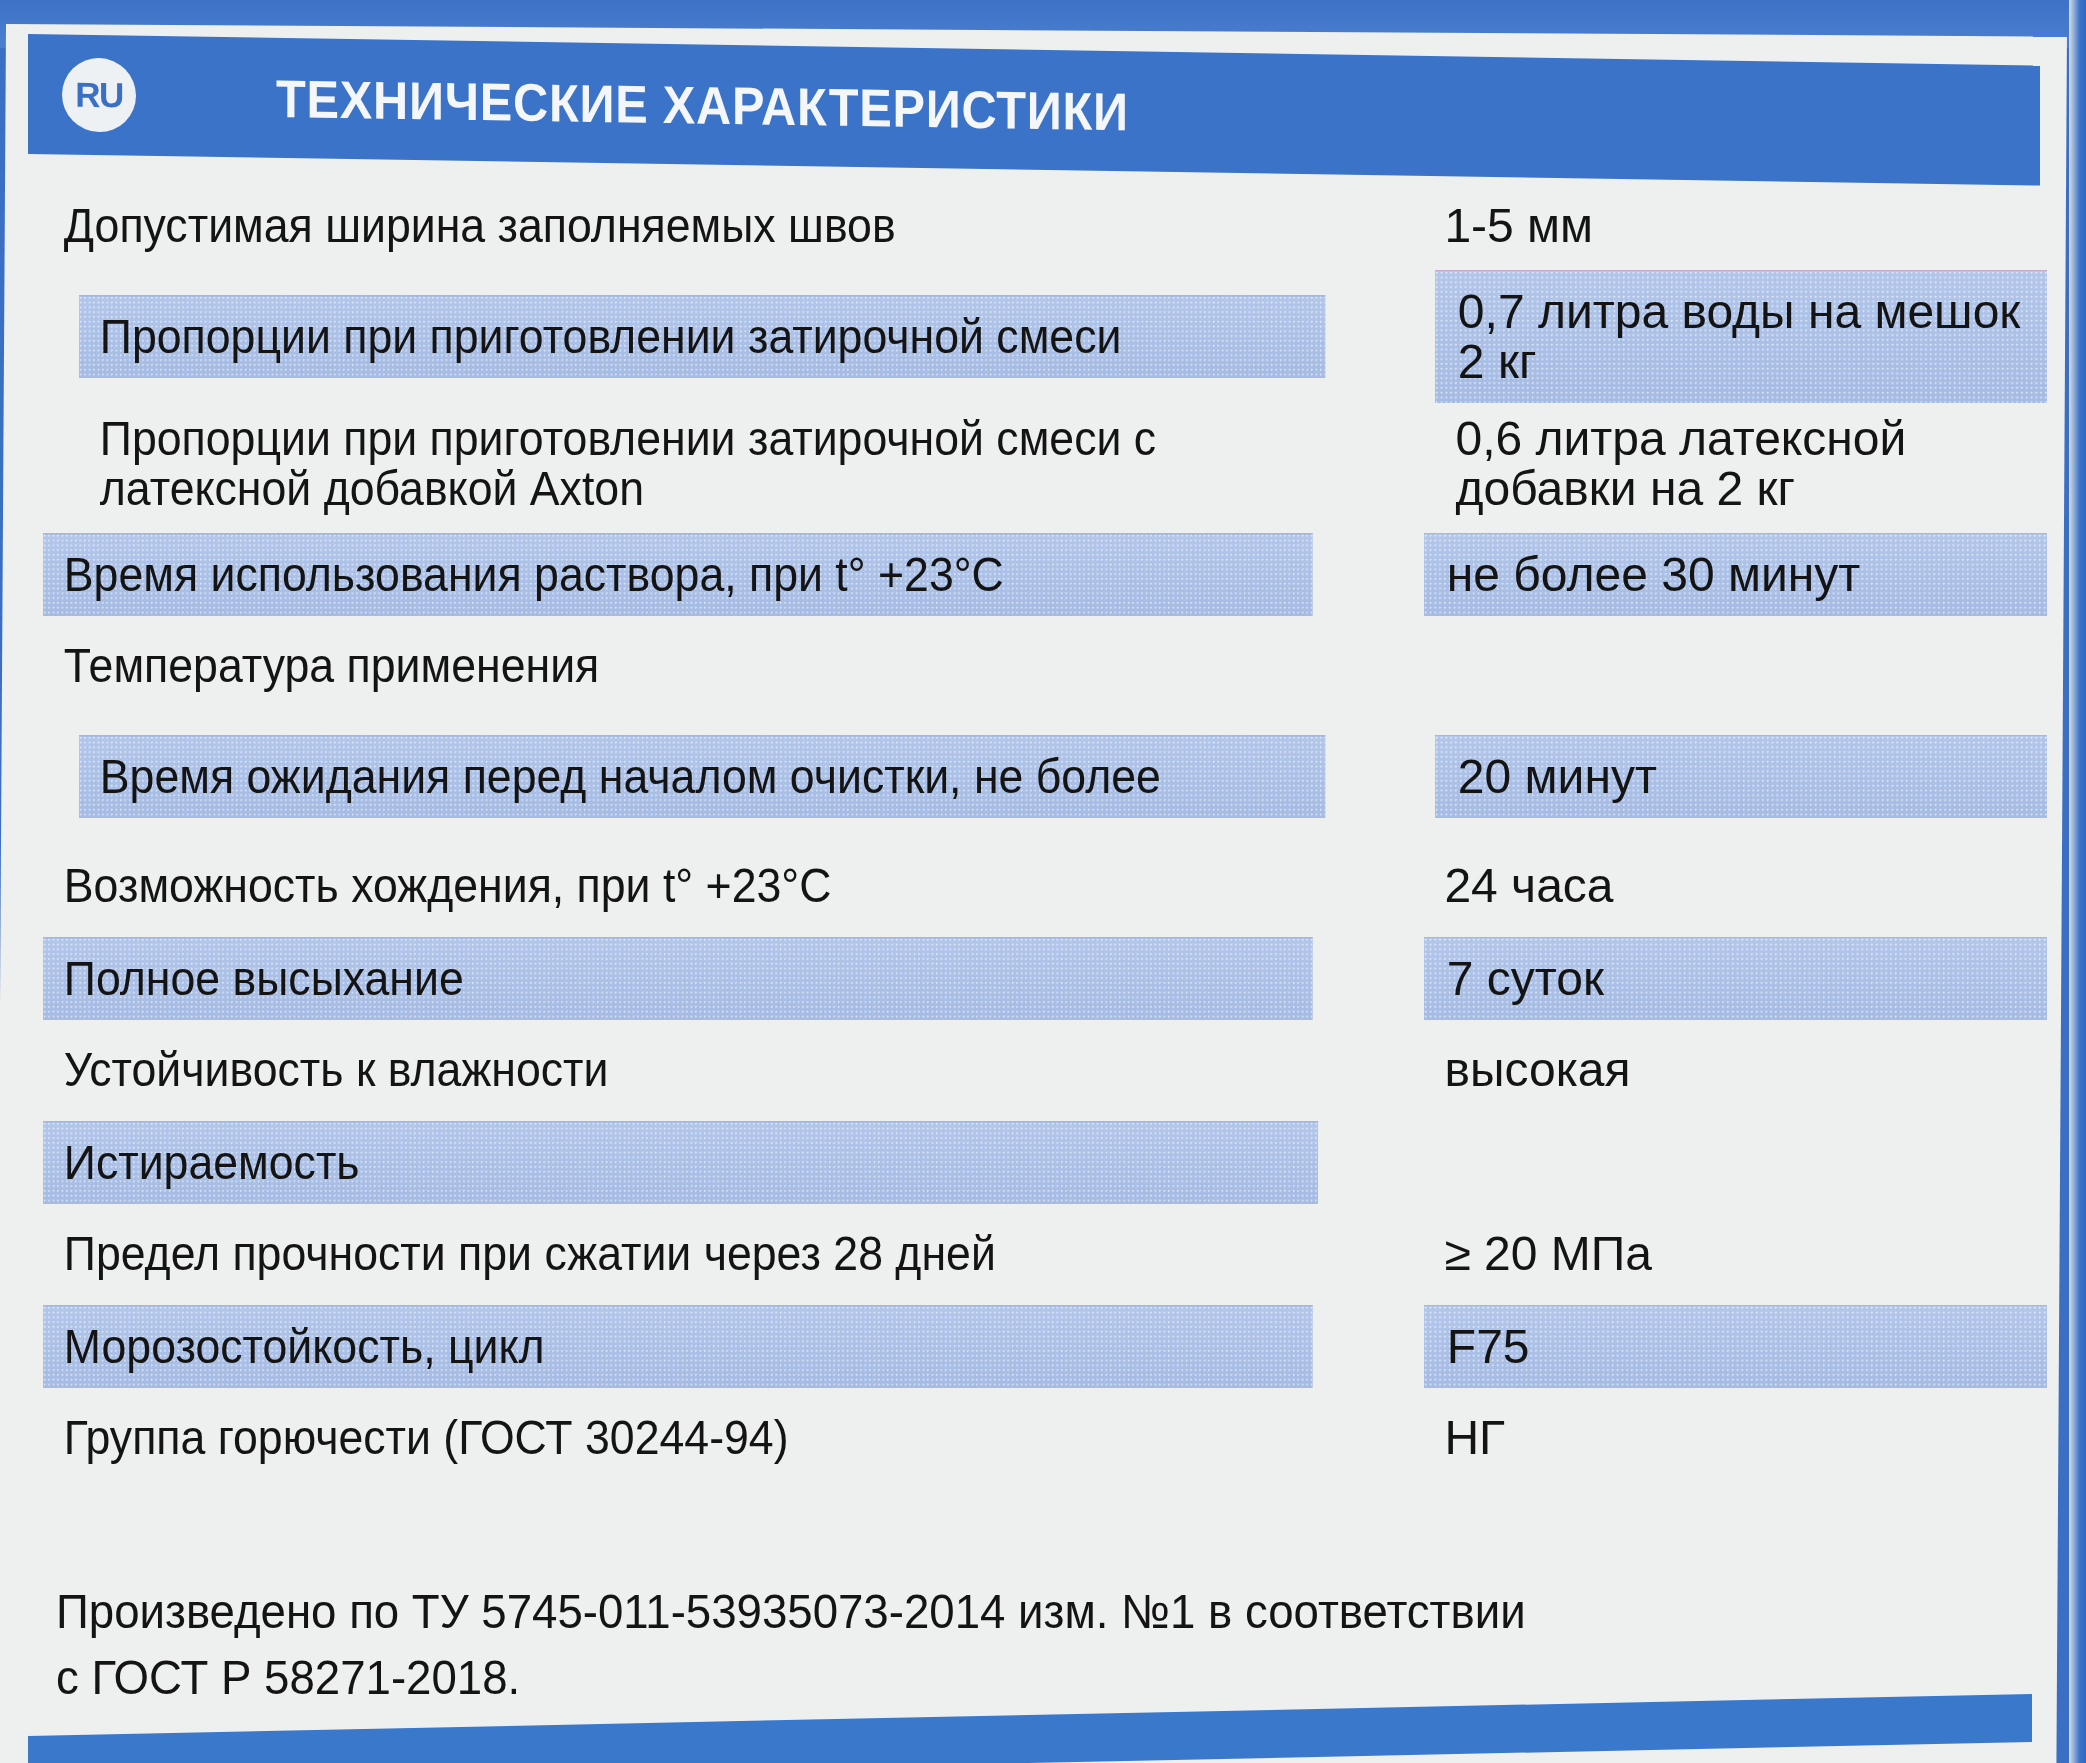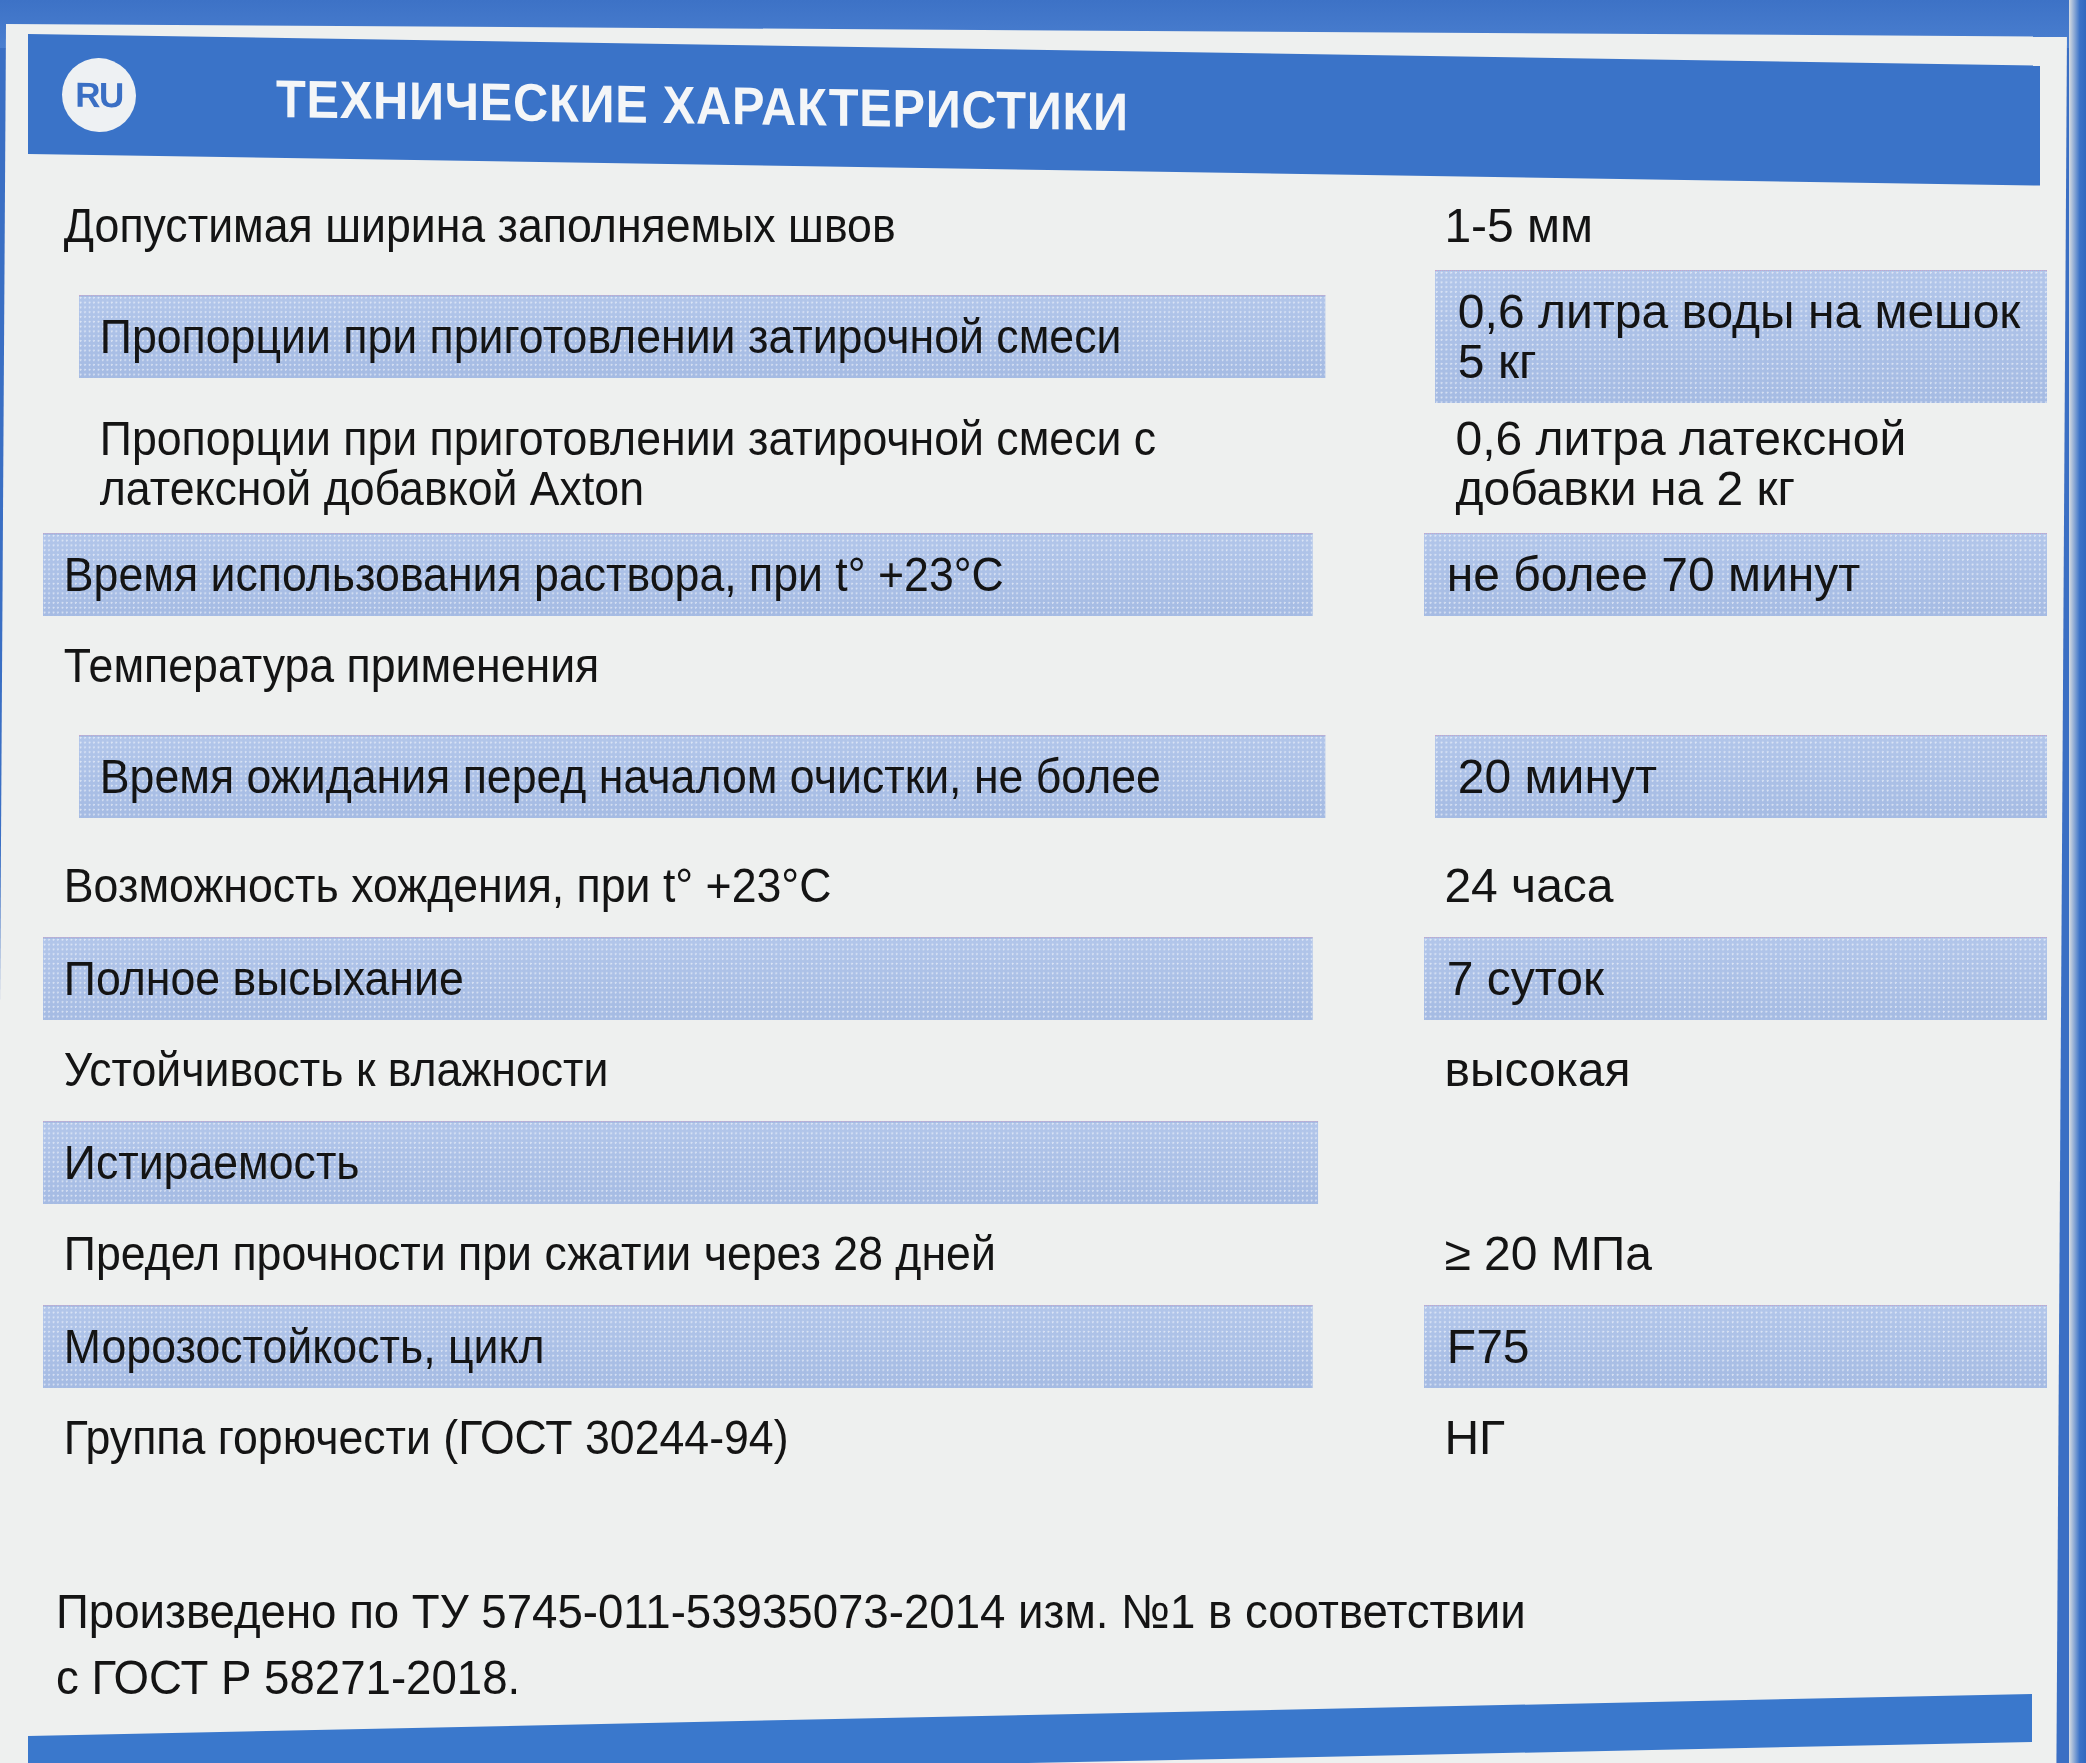--- a/index.html
+++ b/index.html
@@ -148,29 +148,29 @@
   <div class="header-title">ТЕХНИЧЕСКИЕ ХАРАКТЕРИСТИКИ</div>
 </div>
 
 <div class="specs">
   <div class="row r-h1">
     <div class="cell-label">Допустимая ширина заполняемых швов</div>
     <div class="cell-value">1-5 мм</div>
   </div>
   <div class="row shaded r-h2">
     <div class="cell-label">Пропорции при приготовлении затирочной смеси</div>
-    <div class="cell-value">0,6 литра воды на мешок 5 кг</div>
+    <div class="cell-value">0,7 литра воды на мешок 2 кг</div>
   </div>
   <div class="row r-h2">
     <div class="cell-label">Пропорции при приготовлении затирочной смеси с латексной добавкой Axton</div>
     <div class="cell-value">0,6 литра латексной добавки на 2 кг</div>
   </div>
   <div class="row shaded r-h1">
     <div class="cell-label">Время использования раствора, при t° +23°C</div>
-    <div class="cell-value">не более 70 минут</div>
+    <div class="cell-value">не более 30 минут</div>
   </div>
   <div class="row r-h1">
     <div class="cell-label">Температура применения</div>
   </div>
   <div class="row shaded r-h2">
     <div class="cell-label">Время ожидания перед началом очистки, не более</div>
     <div class="cell-value">20 минут</div>
   </div>
   <div class="row r-h1">
     <div class="cell-label">Возможность хождения, при t° +23°C</div>

